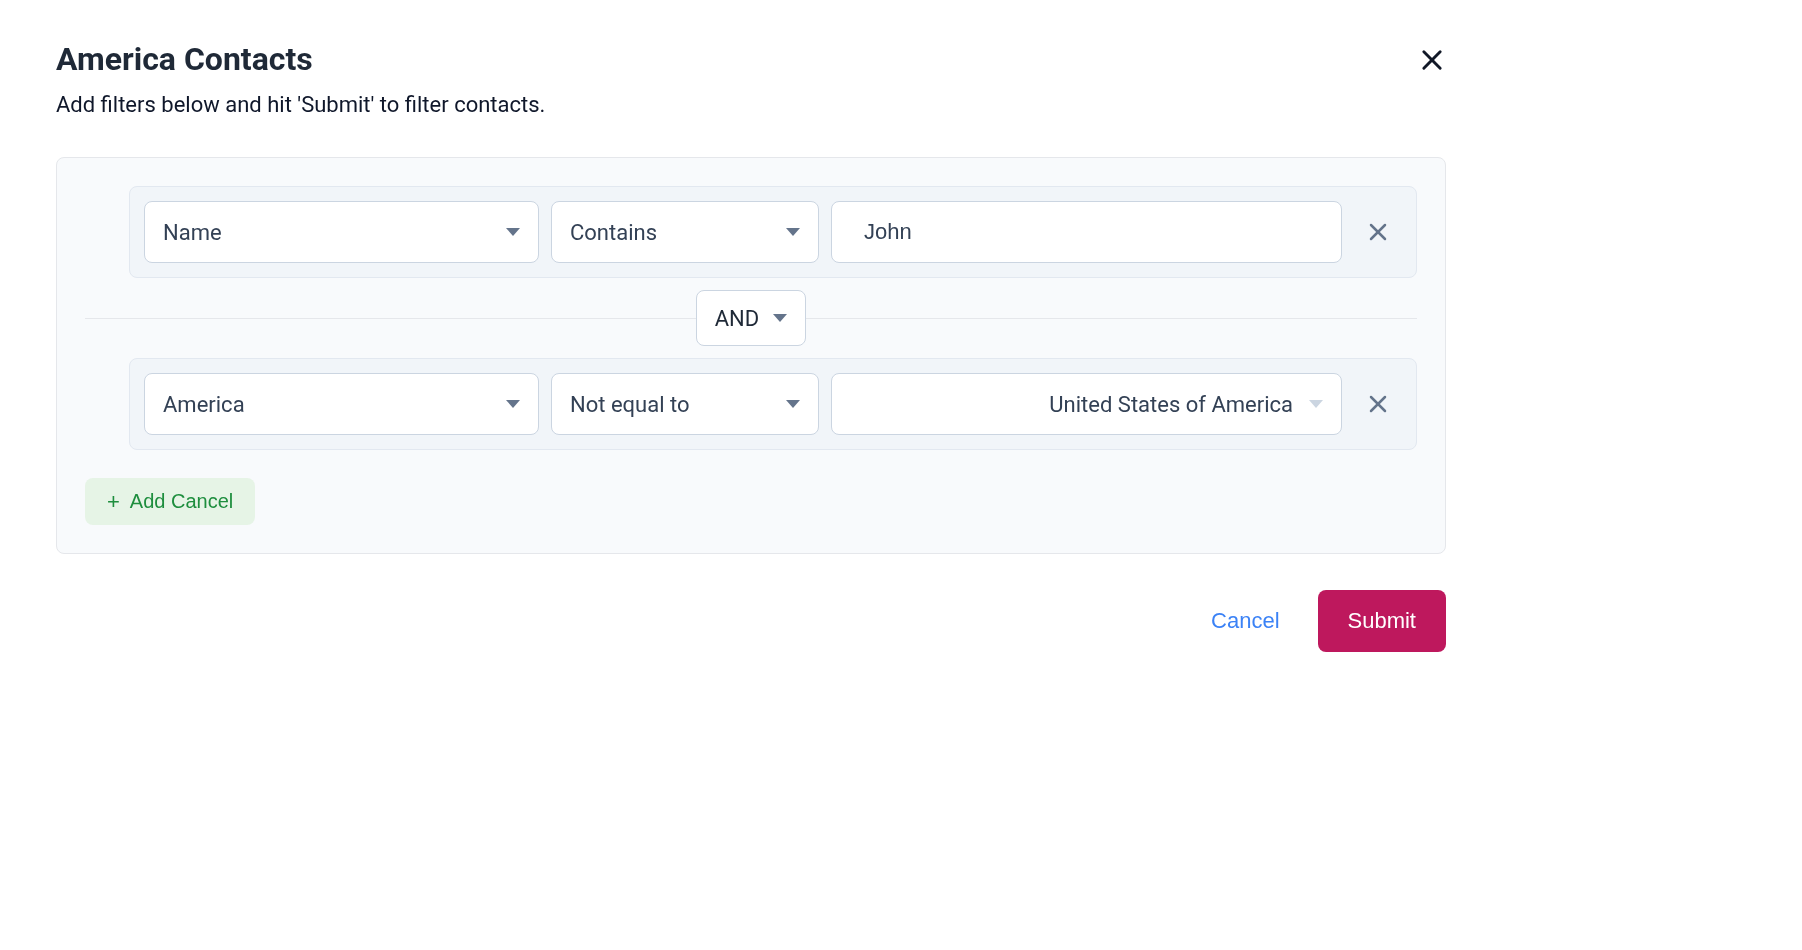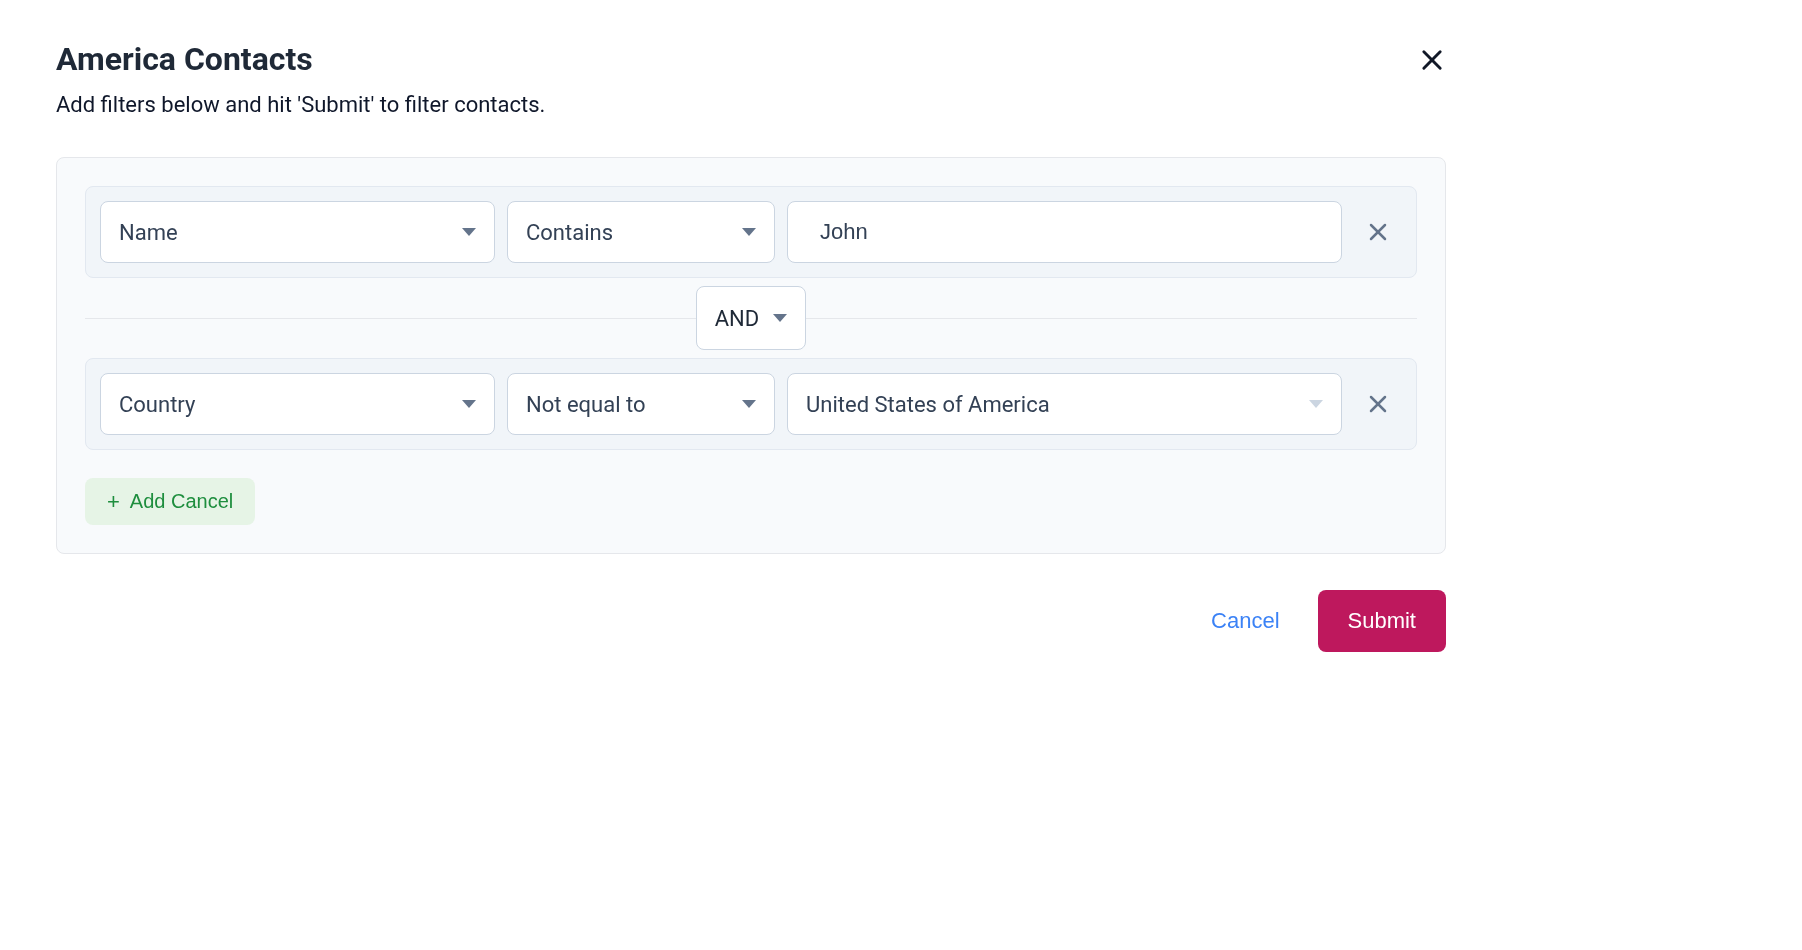--- a/index.html
+++ b/index.html
@@ -56,39 +56,40 @@
   }
 
   .filter-row {
     background: #f1f5f9;
     border: 1px solid #e2e8f0;
     border-radius: 8px;
     padding: 14px;
     display: flex;
     gap: 12px;
     align-items: center;
+    margin-left: 44px;
   }
 
   .select-box {
     position: relative;
     height: 62px;
     background: #fff;
     border: 1px solid #cbd5e1;
     border-radius: 8px;
     display: flex;
     align-items: center;
     padding: 0 48px 0 18px;
     font-size: 22px;
     color: #334155;
     cursor: pointer;
     flex-shrink: 0;
   }
   .select-box.w-field { width: 395px; }
   .select-box.w-op { width: 268px; }
-  .select-box.w-value { flex: 1; min-width: 0; }
+  .select-box.w-value { flex: 1; min-width: 0; justify-content: flex-end; }
 
   .input-box {
     height: 62px;
     background: #fff;
     border: 1px solid #cbd5e1;
     border-radius: 8px;
     padding: 0 32px;
     font-size: 22px;
     color: #334155;
     flex: 1;
@@ -133,21 +134,21 @@
     position: absolute;
     left: 0; right: 0; top: 50%;
     height: 1px;
     background: #e5e7eb;
   }
   .logic-select {
     position: relative;
     background: #fff;
     border: 1px solid #cbd5e1;
     border-radius: 8px;
-    height: 64px;
+    height: 56px;
     padding: 0 46px 0 18px;
     display: flex;
     align-items: center;
     font-size: 22px;
     color: #1f2937;
     z-index: 1;
     cursor: pointer;
   }
 
   .add-filter-btn {
@@ -239,21 +240,21 @@
       <div class="divider-line"></div>
       <div class="logic-select">
         <span>AND</span>
         <span class="caret"></span>
       </div>
     </div>
 
     
     <div class="filter-row">
       <div class="select-box w-field">
-        <span>Country</span>
+        <span>America</span>
         <span class="caret"></span>
       </div>
       <div class="select-box w-op">
         <span>Not equal to</span>
         <span class="caret"></span>
       </div>
       <div class="select-box w-value">
         <span>United States of America</span>
         <span class="caret light"></span>
       </div>

